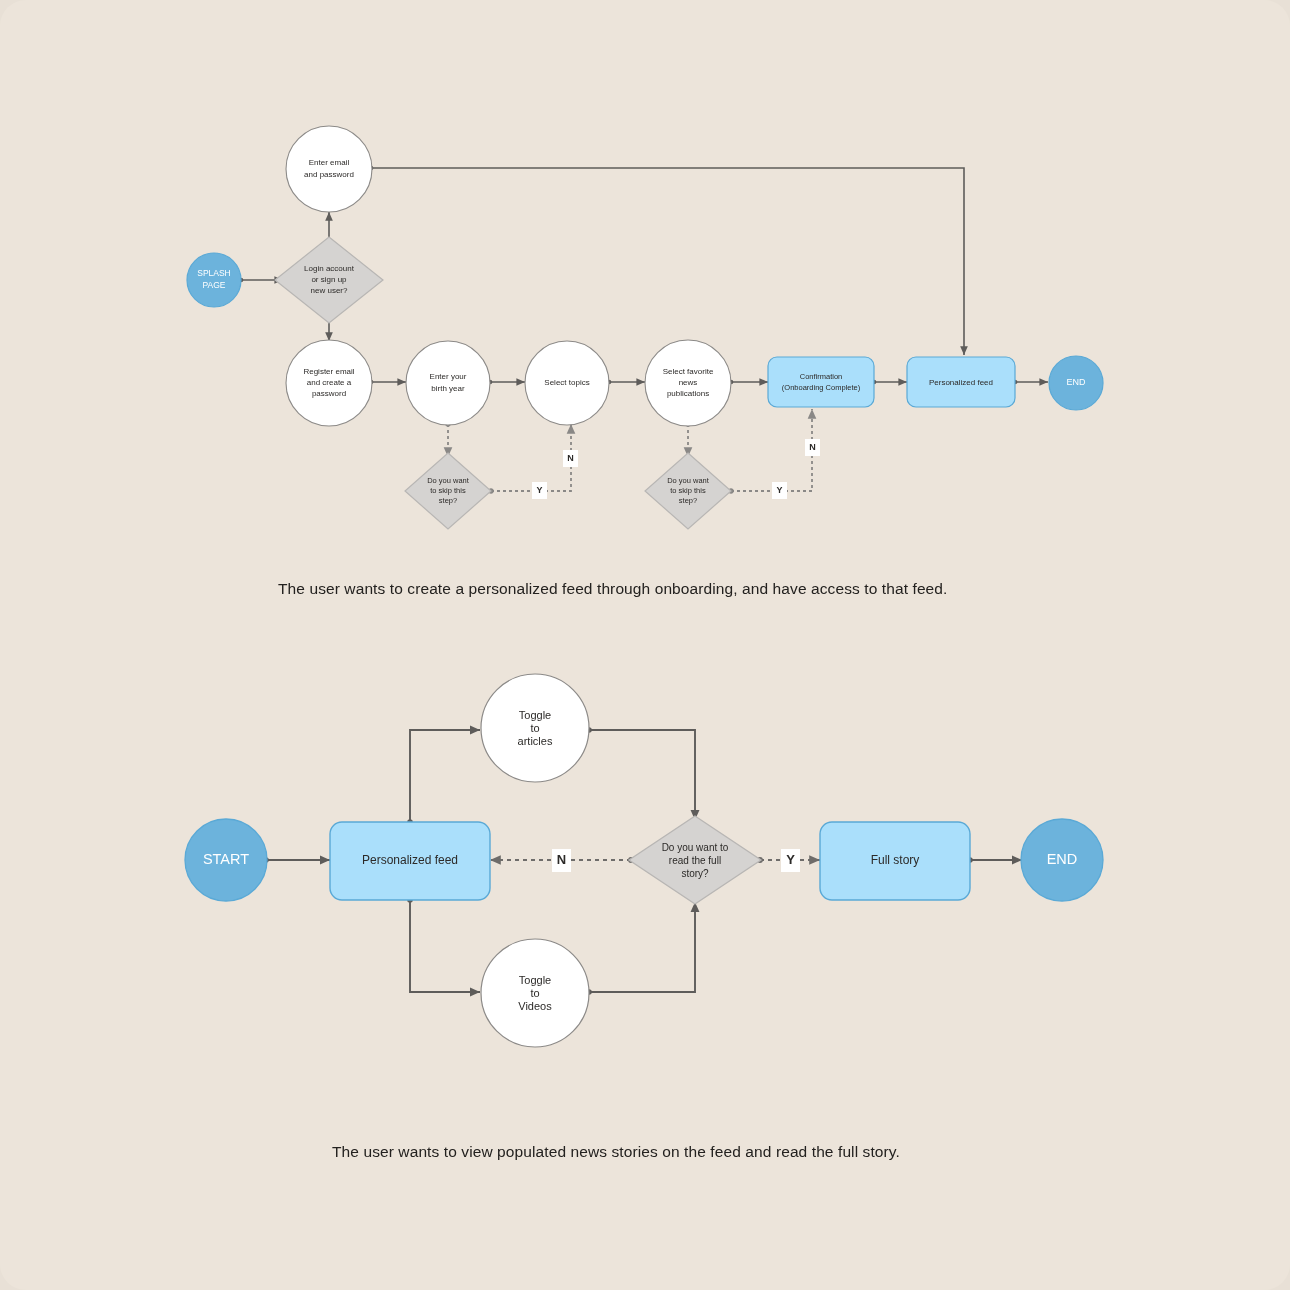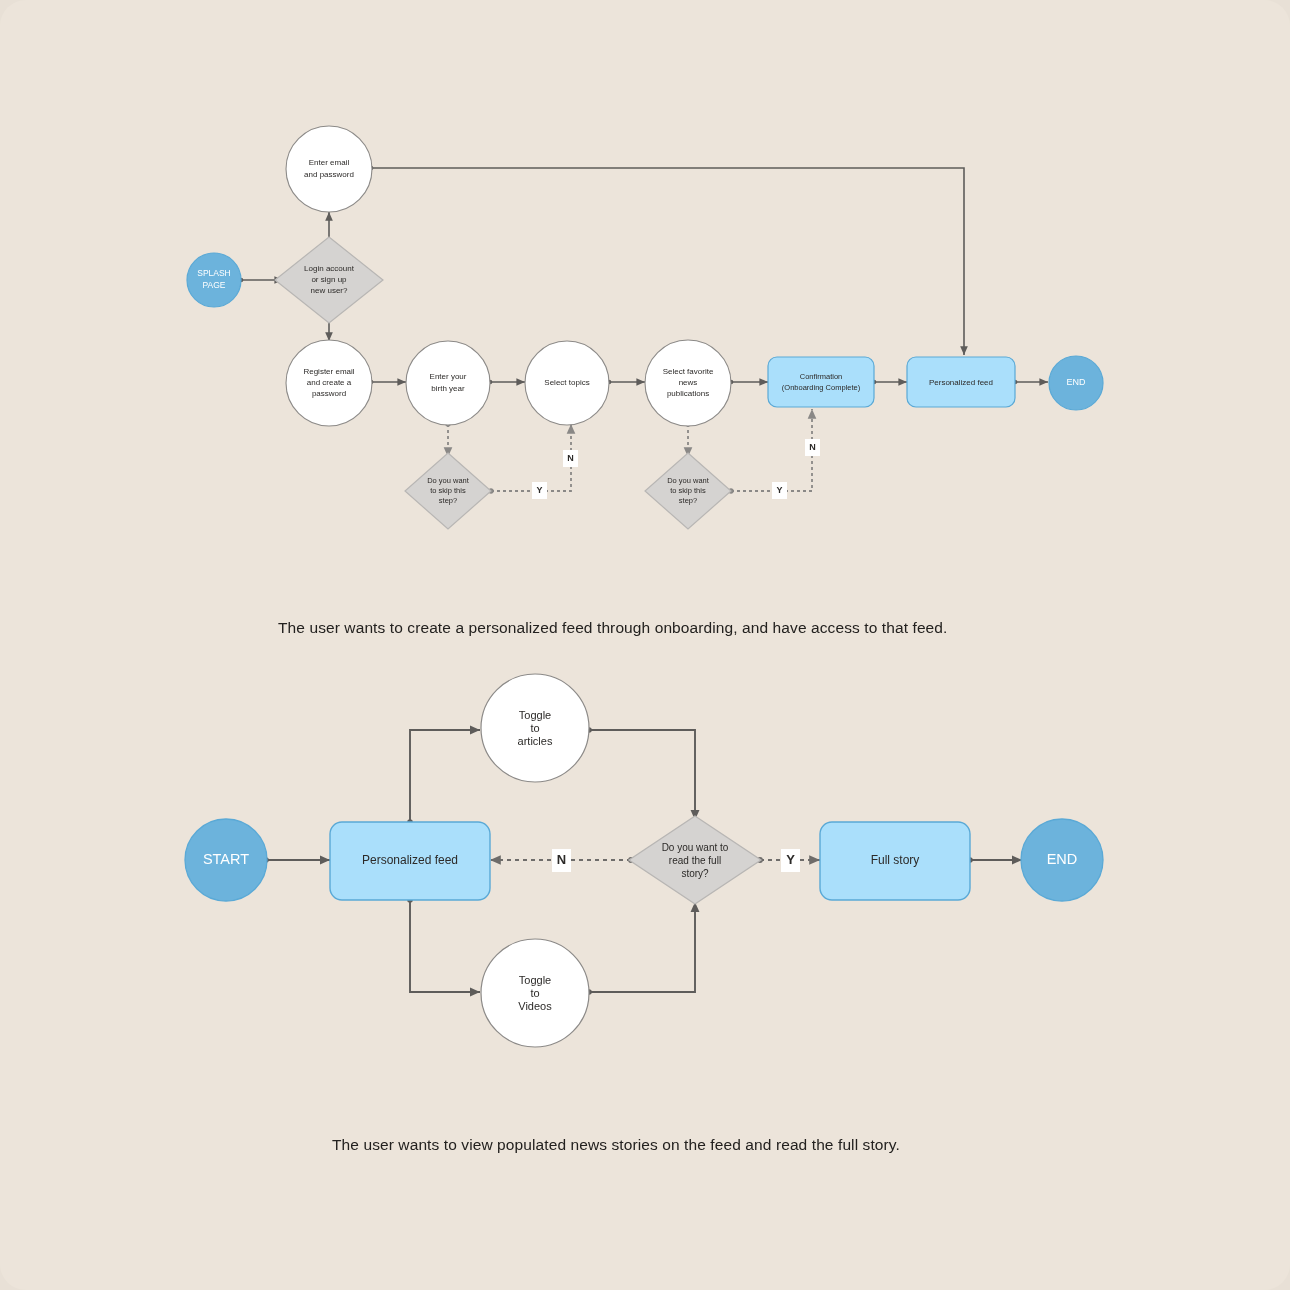--- a/index.html
+++ b/index.html
@@ -26,24 +26,23 @@
     left: 0;
     top: 0;
   }
   .caption {
     position: absolute;
     font-family: "Liberation Sans", sans-serif;
     font-size: 15.5px;
     color: #23211f;
     letter-spacing: 0.1px;
     white-space: nowrap;
-    margin-top: 39px;
   }
   #caption-1 { left: 278px; top: 580px; }
-  #caption-2 { left: 332px; top: 1097px; }
+  #caption-2 { left: 332px; top: 1143px; }
 
   
   text.node-label {
     font-family: "Liberation Sans", sans-serif;
     fill: #2c2a28;
     text-anchor: middle;
     dominant-baseline: middle;
   }
   text.white-label {
     fill: #ffffff;

